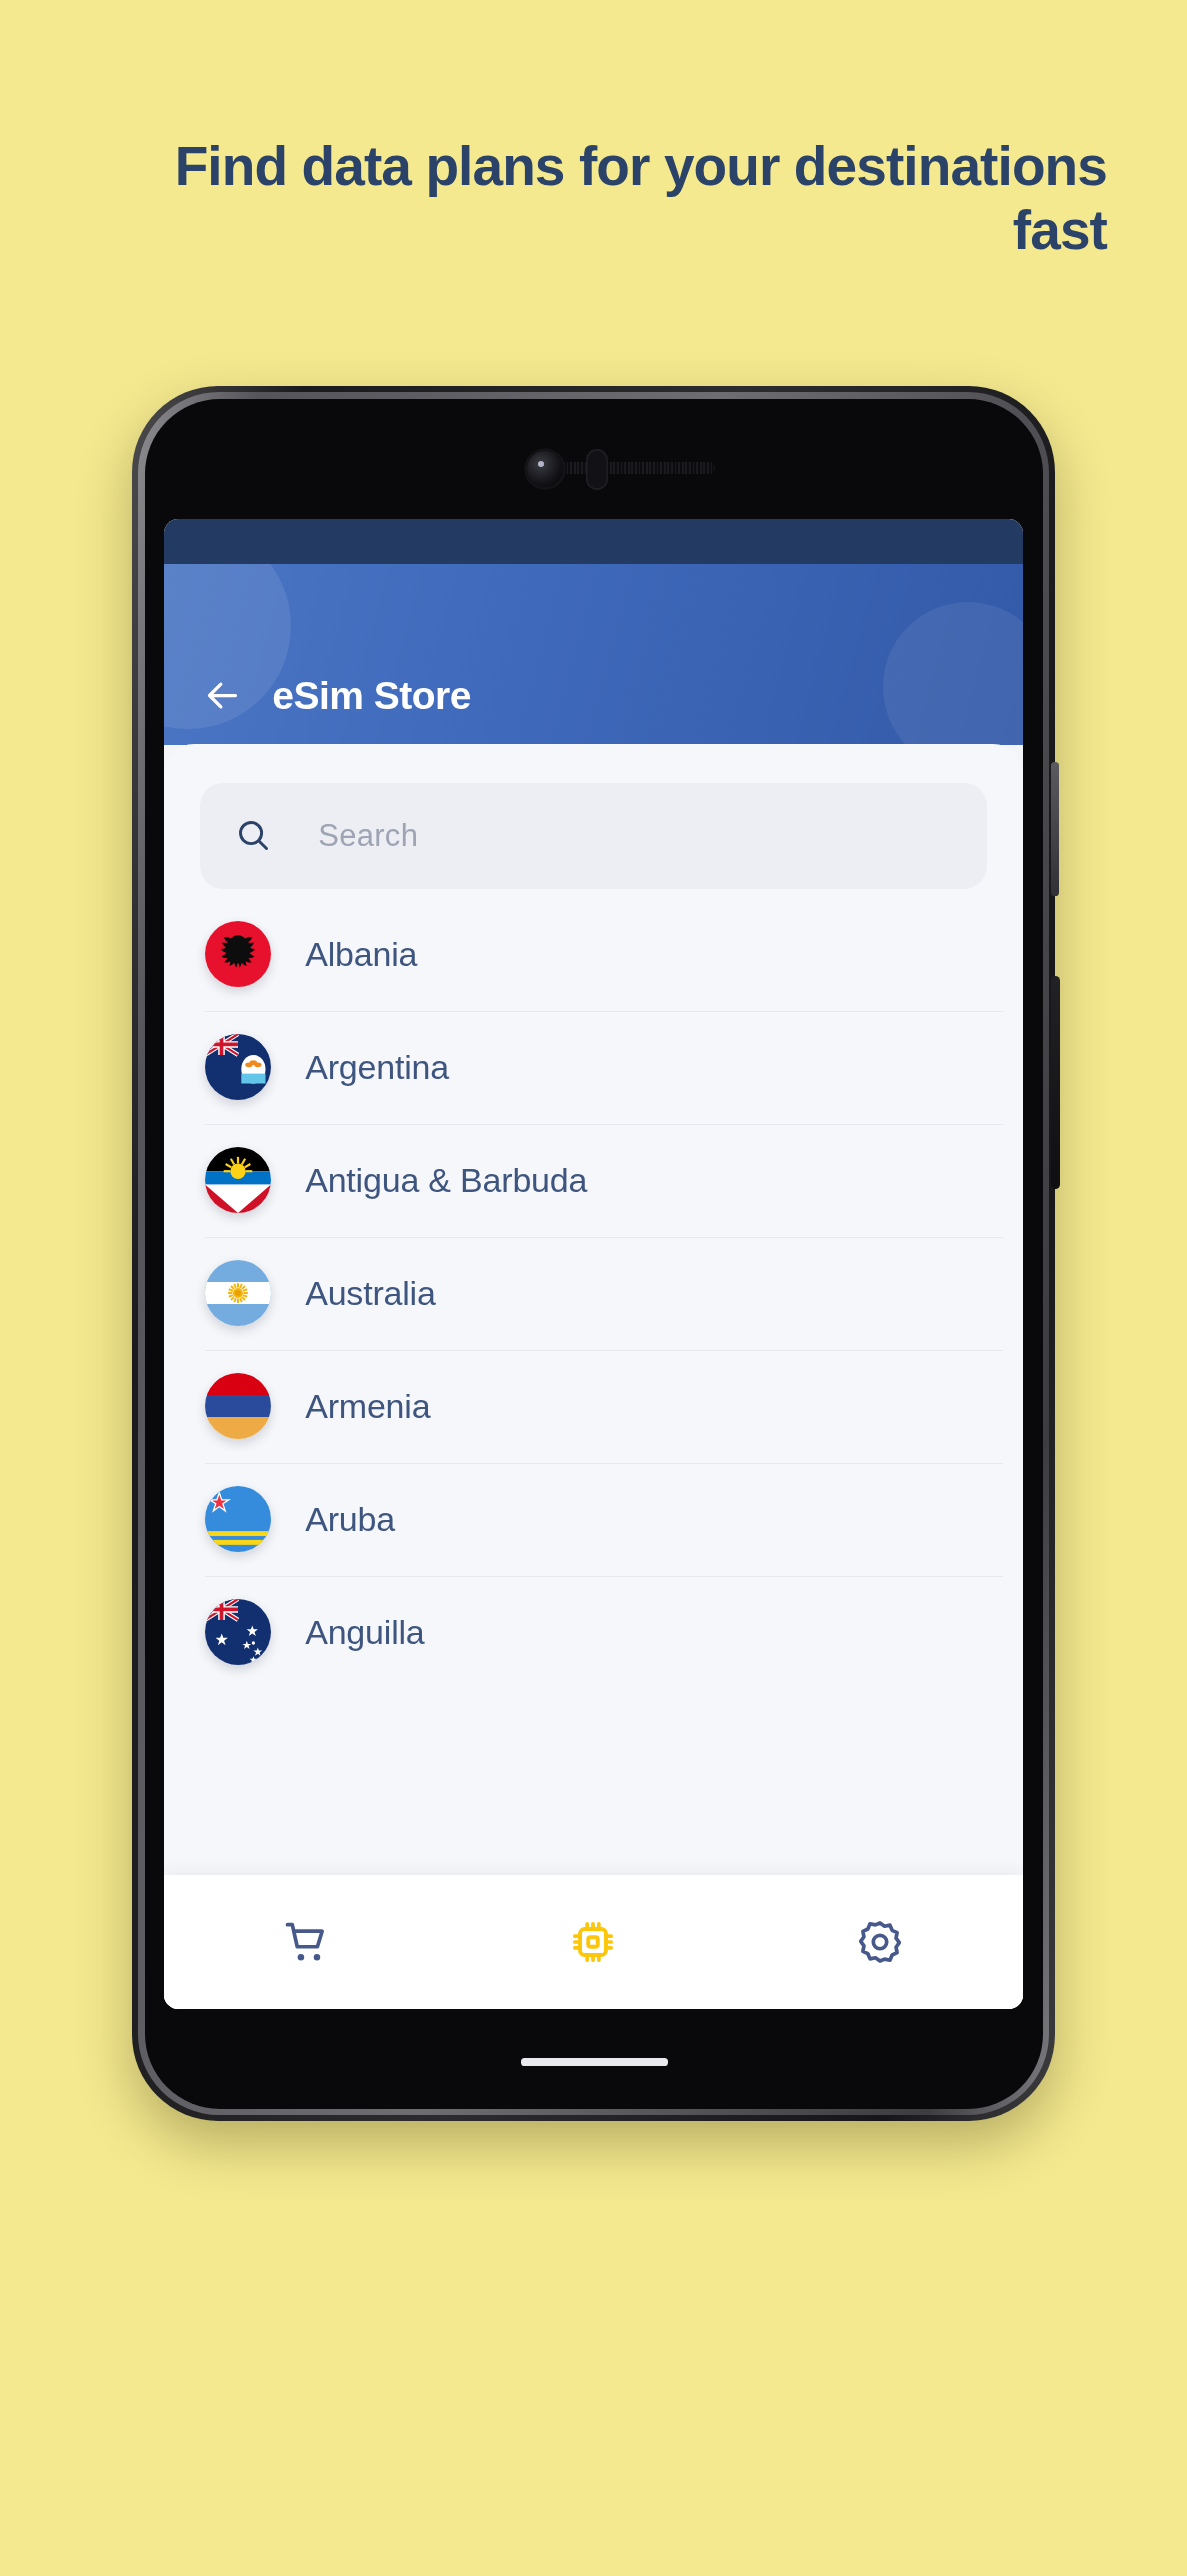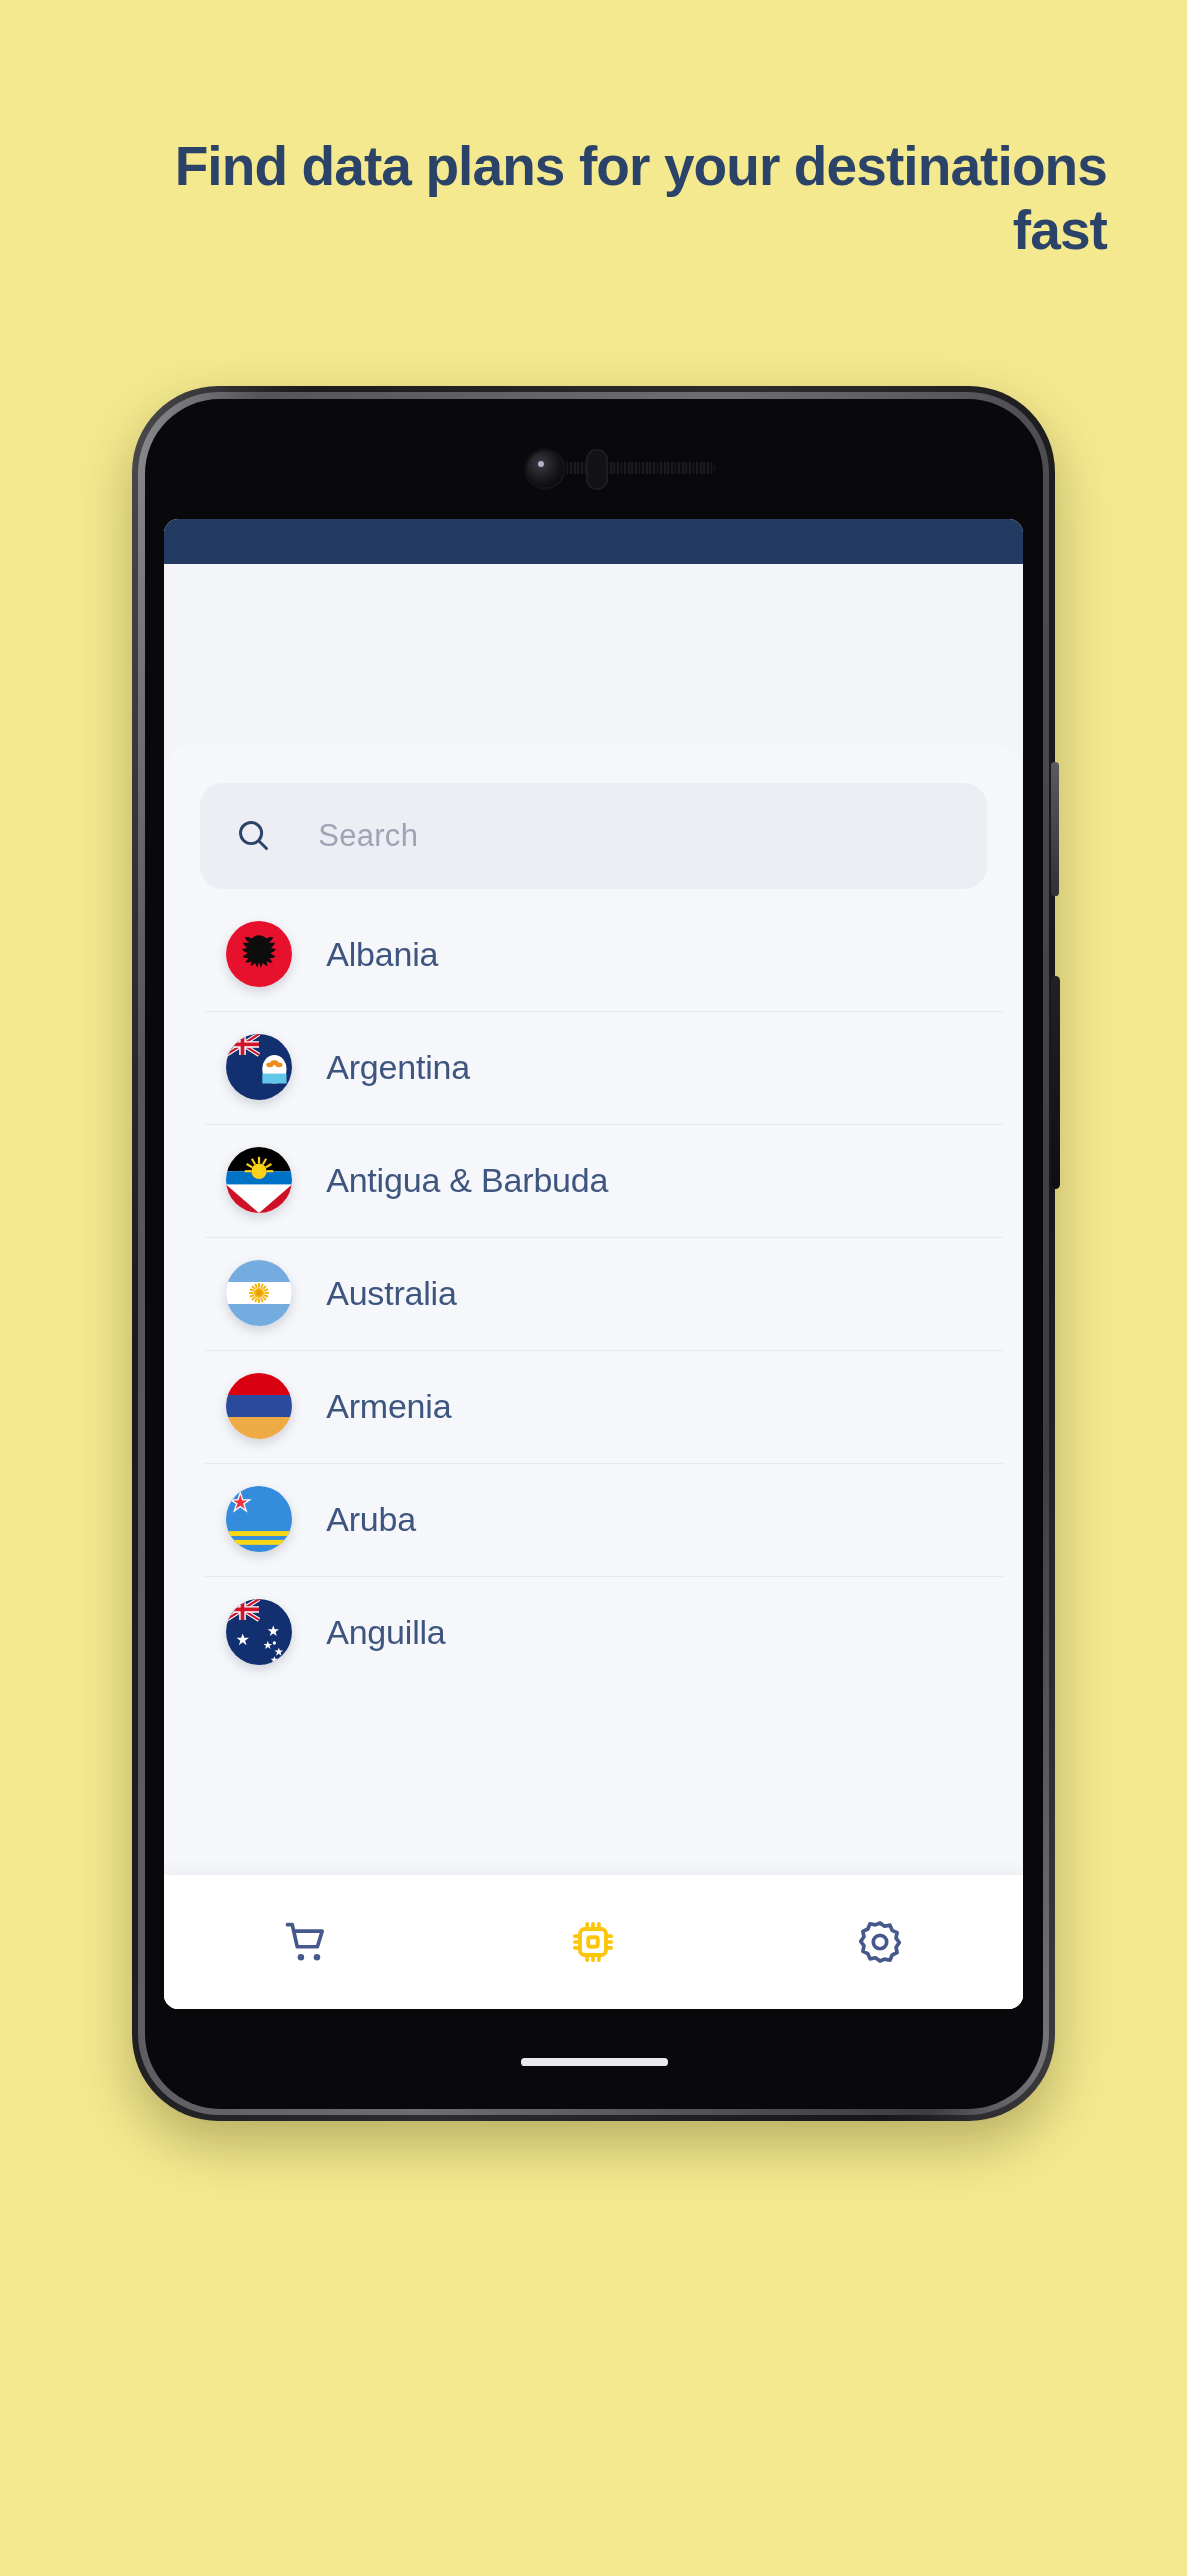--- a/index.html
+++ b/index.html
@@ -153,21 +153,21 @@
     font-size: 31px;
     color: #9ea4b4;
     letter-spacing: 0.3px;
   }
 
   
   .list { padding: 0 0 0 0; }
   .row {
     display: flex; align-items: center;
     height: 113px;
-    padding-left: 62px;
+    padding-left: 41px;
     position: relative;
   }
   .row + .row::before {
     content: "";
     position: absolute; left: 41px; right: 19.7px; top: 0;
     height: 0.9px; background: #e6e8ef;
   }
   .flag {
     width: 66px; height: 66px; flex: none;
     border-radius: 50%;
@@ -211,20 +211,30 @@
   <div class="phone-bezel">
     <div class="speaker"></div>
     <div class="cam"></div>
     <div class="sensor"></div>
     <div class="home-bar"></div>
 
     <div class="screen">
 
       <div class="statusbar"></div>
 
+      <div class="appbar">
+        <div class="blob1"></div>
+        <div class="blob2"></div>
+        <div class="appbar-row">
+          <svg class="back-arrow" viewBox="0 0 24 24" fill="none">
+            <path d="M20 12H4M4 12l7-7M4 12l7 7" stroke="#ffffff" stroke-width="2" stroke-linecap="round" stroke-linejoin="round"></path>
+          </svg>
+          <div class="appbar-title">eSim Store</div>
+        </div>
+      </div>
 
       <div class="sheet">
 
         <div class="search">
           <svg width="39" height="39" viewBox="0 0 24 24" fill="none">
             <circle cx="10.5" cy="10.5" r="6.5" stroke="#2b4368" stroke-width="1.8"></circle>
             <path d="M15.5 15.5L20 20" stroke="#2b4368" stroke-width="1.8" stroke-linecap="round"></path>
           </svg>
           <div class="search-text">Search</div>
         </div>

